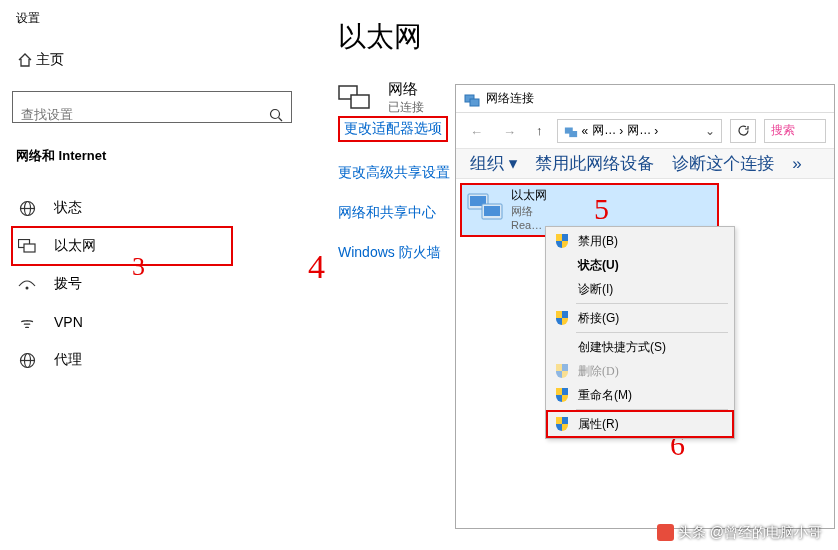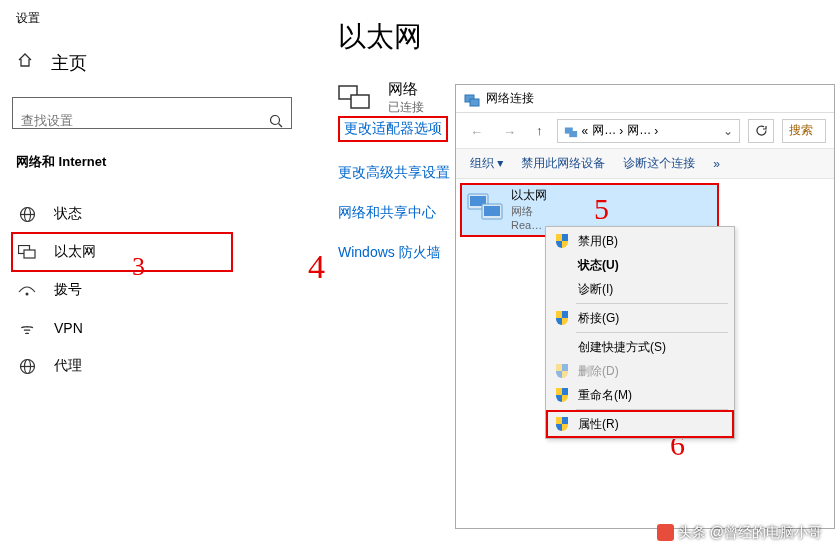--- a/index.html
+++ b/index.html
@@ -1,21 +1,21 @@
 <!DOCTYPE html>
 <html><head>
 <meta charset="utf-8">
 <style>
 * { margin: 0; padding: 0; box-sizing: border-box; }
 body { font-family: "Microsoft YaHei", "Segoe UI", sans-serif; font-size: 13px; color: #000; background: #fff; width: 838px; height: 550px; overflow: hidden; position: relative; }
 
 
 .sidebar { position: absolute; left: 0; top: 0; width: 310px; height: 550px; background: #fff; padding: 8px 12px; }
 .settings-title { font-size: 12px; padding: 2px 0 18px 4px; }
-.home-row { display: flex; align-items: flex-start; gap: 17px; padding: 6px 4px; margin-bottom: 16px; font-size: 18px; }
+.home-row { display: flex; align-items: flex-start; gap: 2px; padding: 6px 4px; margin-bottom: 16px; font-size: 14px; }
 .search-box { display: flex; align-items: flex-end; border: 1px solid #666; height: 32px; width: 280px; padding: 0 8px; margin-bottom: 20px; }
 .search-box input { flex: 1; border: none; outline: none; font-size: 13px; background: transparent; }
 .search-glyph { font-size: 14px; color: #333; }
 .section-head { font-weight: 600; font-size: 13px; padding: 4px; margin-bottom: 20px; }
 .nav-item { display: flex; align-items: center; gap: 18px; padding: 10px 6px; font-size: 14px; }
 .nav-icon { width: 18px; height: 18px; display: flex; align-items: center; justify-content: center; font-size: 15px; color: #333; }
 .nav-item.selected { outline: 2px solid #e60000; outline-offset: -1px; width: 220px; }
 
 
 .main { position: absolute; left: 338px; top: 18px; width: 180px; }
@@ -29,34 +29,34 @@
 .rl-first { border: 2px solid #e60000; padding: 2px 4px; display: inline-block; }
 
 
 .ncwin { position: absolute; left: 455px; top: 84px; width: 380px; height: 445px; border: 1px solid #aaa; background: #fff; }
 .nc-title { display: flex; align-items: center; gap: 6px; padding: 4px 8px; font-size: 12px; border-bottom: 1px solid #ddd; height: 28px; }
 .nc-nav { display: flex; align-items: center; gap: 8px; padding: 4px 8px; height: 36px; border-bottom: 1px solid #e5e5e5; }
 .nc-arrow { color: #999; font-size: 13px; padding: 2px 6px; }
 .nc-bread { display: flex; align-items: center; border: 1px solid #ccc; height: 24px; padding: 0 6px; font-size: 12px; gap: 4px; flex: 1; }
 .nc-bread-seg { display: flex; align-items: center; gap: 3px; }
 .nc-refresh { border: 1px solid #ccc; width: 26px; height: 24px; display: flex; align-items: center; justify-content: center; }
-.nc-search { border: 1px solid #ccc; height: 24px; padding: 0 6px; font-size: 12px; color: #a16207; width: 44px; display: flex; align-items: center; }
-.nc-tool { display: flex; align-items: center; gap: 18px; padding: 6px 14px; height: 30px; background: #f7f7f7; border-bottom: 1px solid #e5e5e5; font-size: 12px; }
+.nc-search { border: 1px solid #ccc; height: 24px; padding: 0 6px; font-size: 12px; color: #ec4899; width: 62px; display: flex; align-items: center; }
+.nc-tool { display: flex; align-items: center; gap: 18px; padding: 6px 14px; height: 30px; background: #f7f7f7; border-bottom: 1px solid #e5e5e5; font-size: 17px; }
 .nc-tool-item { color: #1a4b8c; }
 .nc-body { position: relative; padding: 6px; }
 .adapter { display: flex; gap: 6px; width: 255px; padding: 3px; background: #cce8ff; outline: 2px solid #e60000; }
 .adapter-icon { width: 40px; height: 38px; display: flex; align-items: center; justify-content: center; }
 .adapter-text { font-size: 12px; line-height: 1.3; }
 .adapter-name { color: #000; }
 .adapter-sub { color: #666; font-size: 11px; }
 
 
 .ctx { position: absolute; left: 545px; top: 226px; width: 190px; background: #f2f2f2; border: 1px solid #bbb; box-shadow: 2px 2px 4px rgba(0,0,0,0.15); padding: 2px; z-index: 50; }
 .ctx-item { display: flex; align-items: flex-start; gap: 8px; padding: 4px 8px 4px 6px; font-size: 12px; height: 24px; }
-.ctx-item.disabled { color: #999; }
+.ctx-item.disabled { color: #999; font-family: Liberation Serif, serif; }
 .ctx-item.boxed { outline: 2px solid #e60000; outline-offset: 0; }
 .ctx-sep { height: 1px; background: #d0d0d0; margin: 2px 4px 2px 28px; }
 .ctx-icon { width: 16px; height: 16px; display: flex; align-items: center; justify-content: center; }
 .shield { width: 12px; height: 14px; border-radius: 0 0 6px 6px; background: conic-gradient(#2b7cd3 0 25%, #fc3 0 50%, #2b7cd3 0 75%, #fc3 0); }
 
 
 .ann { position: absolute; color: #e60000; font-family: "Comic Sans MS", cursive; font-size: 26px; font-weight: 400; pointer-events: none; }
 
 
 .wm { position: absolute; right: 16px; bottom: 8px; font-size: 14px; color: #fff; text-shadow: 0 0 3px #000; display: flex; align-items: flex-start; gap: 4px; }

